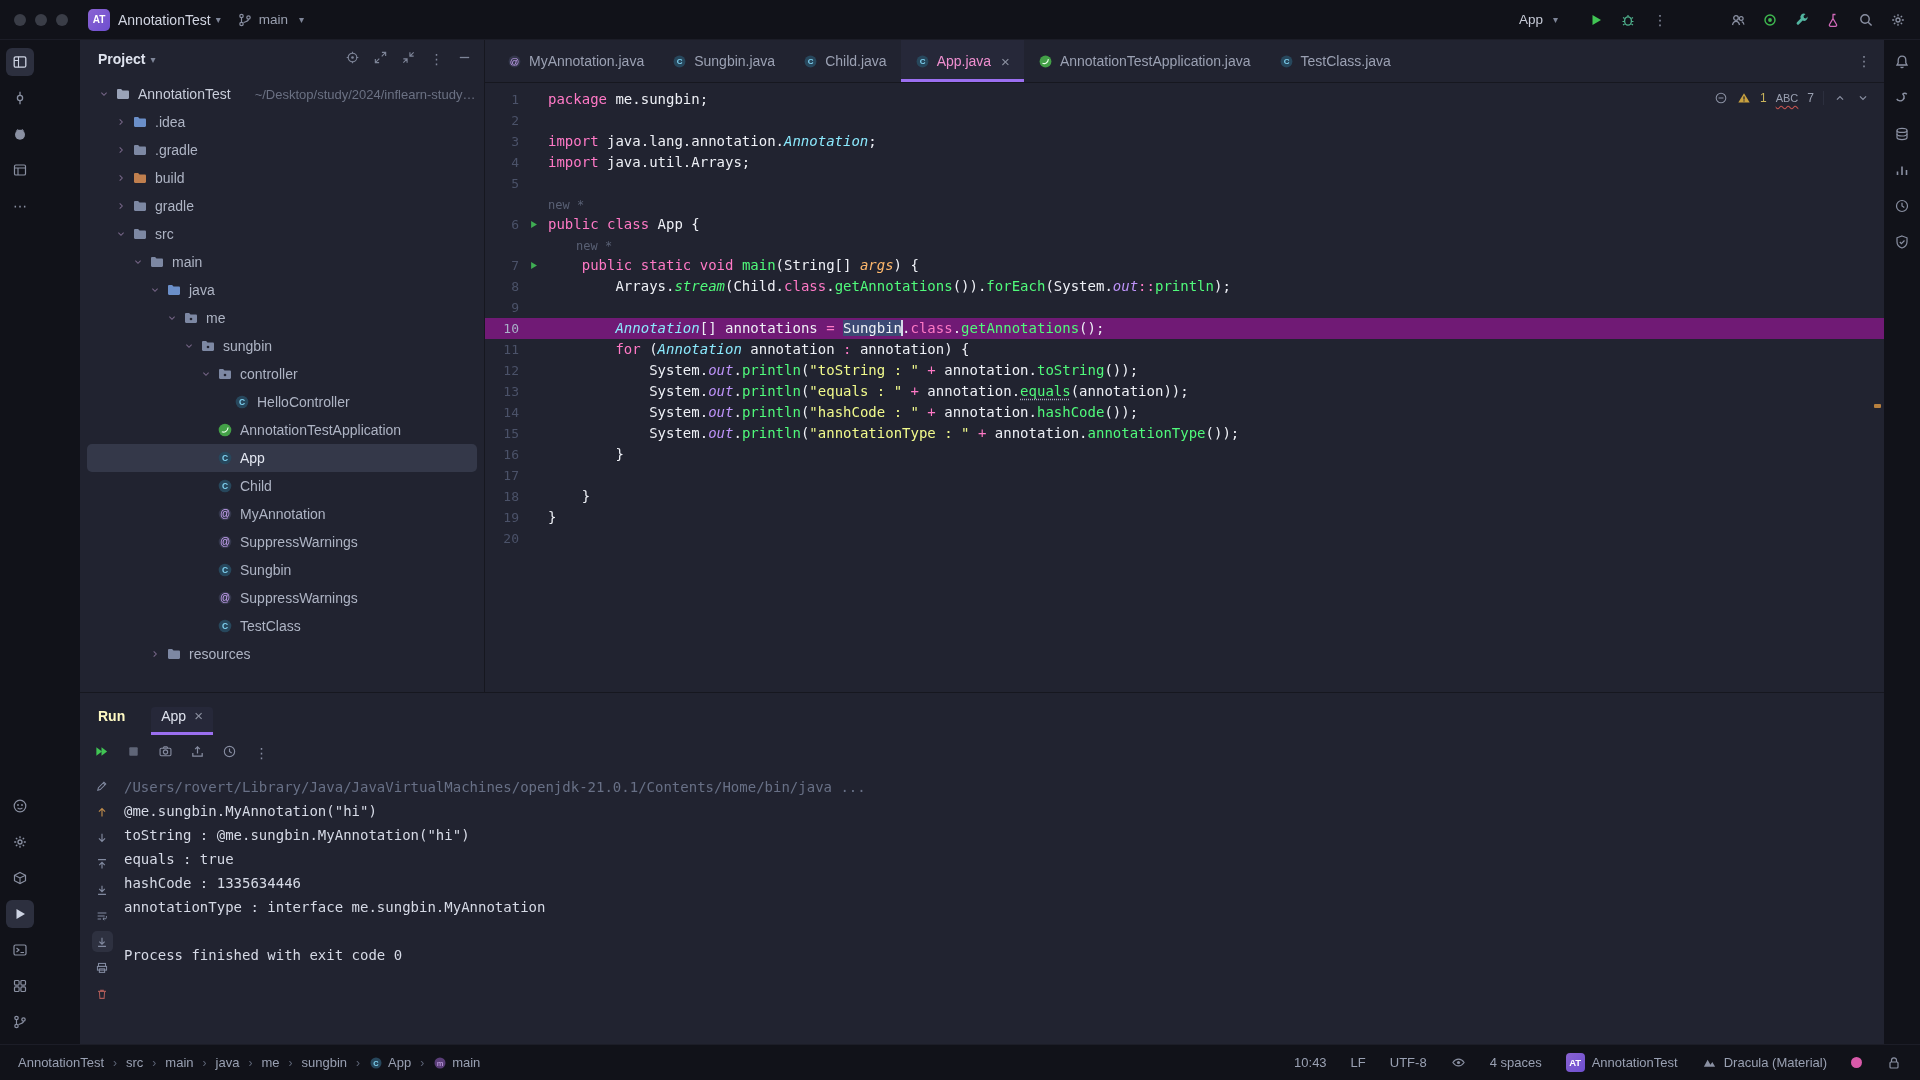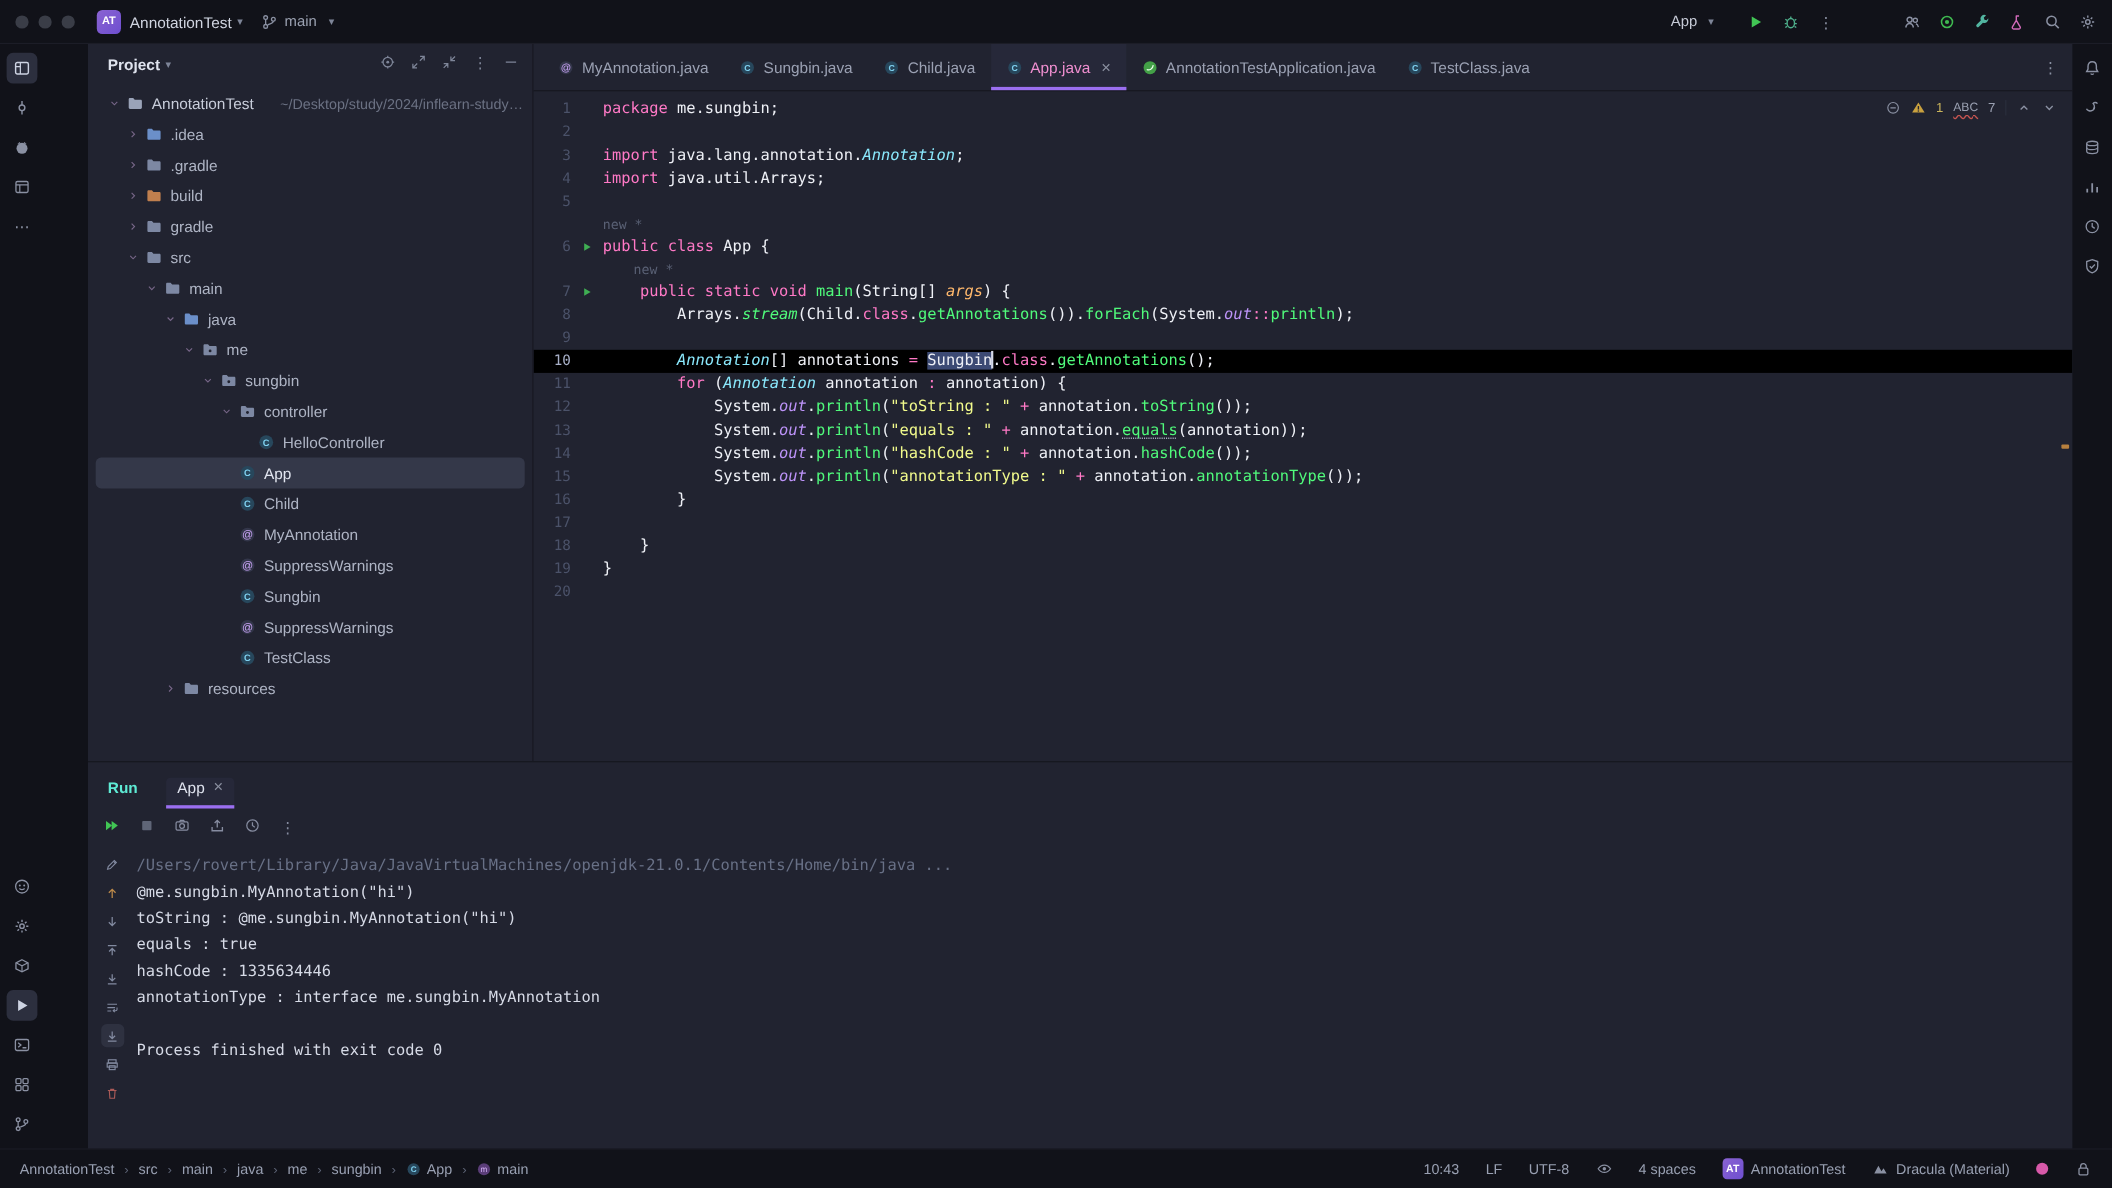--- a/index.html
+++ b/index.html
@@ -63,21 +63,21 @@
   .editor{flex:1;background:#212330;position:relative;display:flex;flex-direction:column;min-width:0;}
   .tabbar{height:43px;display:flex;align-items:stretch;border-bottom:1px solid #16171f;padding-left:8px;flex-shrink:0;}
   .tab{display:flex;align-items:center;gap:7px;padding:0 14px;font-size:14px;color:#9ba1b3;position:relative;white-space:nowrap;}
   .tab .ic{width:15px;height:15px;}
   .tab.active{color:#ef8fd0;background:#262839;}
   .tab.active::after{content:'';position:absolute;left:0;right:0;bottom:0;height:3px;background:#9b6ff0;}
   .tab .close{margin-left:3px;color:#8b90a0;font-size:15px;}
   .tabbar-end{margin-left:auto;display:flex;align-items:center;padding-right:12px;}
   .code-area{flex:1;padding-top:6px;font-family:"DejaVu Sans Mono",monospace;font-size:14px;position:relative;overflow:hidden;}
   .code-row{display:flex;height:21px;line-height:21px;white-space:pre;}
-  .code-row.current{background:#000000;}
+  .code-row.current{background:#701a75;}
   .lnum{width:34px;text-align:right;color:#4b5269;font-size:13px;flex-shrink:0;font-family:"DejaVu Sans Mono",monospace;}
   .code-row.current .lnum{color:#a9b1c9;}
   .gslot{width:29px;display:flex;align-items:center;justify-content:center;flex-shrink:0;}
   .gslot .ic{width:11px;height:11px;color:#3fae53;}
   .ctext{white-space:pre;}
   .inlay-row{height:20px;line-height:20px;}
   .inlay{font-size:12px;color:#596074;font-family:"DejaVu Sans Mono",monospace;}
   .tk-k{color:#ff79c6;}
   .tk-p{color:#eef0f6;}
   .tk-ti{color:#8be9fd;font-style:italic;}
@@ -93,21 +93,21 @@
   .inspect{position:absolute;top:51px;right:14px;display:flex;align-items:center;gap:9px;font-size:12px;color:#9aa0b1;}
   .inspect .ic{width:14px;height:14px;}
   .inspect .warn-count{color:#c9b45c;}
   .inspect .typo{text-decoration:underline wavy #c75450;text-underline-offset:3px;font-size:11px;}
   .inspect .divider{width:1px;height:14px;background:#2c2f3e;}
   .stripe-mark{position:absolute;right:3px;top:364px;width:7px;height:4px;background:#b8803e;border-radius:1px;}
 
   
   .run-panel{height:352px;background:#212330;border-top:1px solid #16171f;position:relative;flex-shrink:0;}
   .run-header{height:42px;display:flex;align-items:flex-end;padding-left:18px;gap:26px;}
-  .run-title{font-size:14px;font-weight:600;color:#5eead4;padding-bottom:11px;}
+  .run-title{font-size:14px;font-weight:600;color:#fef9c3;padding-bottom:11px;}
   .run-tab{display:flex;align-items:center;gap:8px;padding:0 10px 11px;position:relative;color:#dfe3ee;font-size:14px;background:#262839;border-radius:4px 4px 0 0;}
   .run-tab::after{content:'';position:absolute;left:0;right:0;bottom:0;height:3px;background:#9b6ff0;}
   .run-tab .close{color:#8b90a0;font-size:15px;}
   .run-toolbar{height:36px;display:flex;align-items:center;gap:17px;padding-left:14px;}
   .run-toolbar .ic{width:15px;height:15px;color:#868ca0;}
   .run-toolbar .i-rerun{color:#41c554;}
   .run-toolbar .i-stop{color:#5f6577;}
   .console{position:absolute;top:78px;bottom:0;left:0;right:0;display:flex;}
   .console-gutter{width:44px;display:flex;flex-direction:column;align-items:center;gap:5px;padding-top:4px;flex-shrink:0;}
   .cg-btn{width:21px;height:21px;border-radius:5px;display:flex;align-items:center;justify-content:center;}
@@ -523,20 +523,30 @@
               </div>
               <div class="trow" style="padding-left: 127px;">
                 <span class="chev"></span>
                 <span class="ic i-class node-ic">
                   <svg viewBox="0 0 16 16">
                     <circle cx="8" cy="8" r="6.3" fill="#27475c"></circle>
                     <text x="8" y="11" font-size="8.5" font-weight="bold" text-anchor="middle" fill="#7fd1f0" font-family="sans-serif">C</text>
                   </svg>
                 </span>
                 <span class="tlabel">HelloController</span>
+              </div>
+              <div class="trow" style="padding-left: 110px;">
+                <span class="chev"></span>
+                <span class="ic i-spring node-ic">
+                  <svg viewBox="0 0 16 16">
+                    <circle cx="8" cy="8" r="6.3" fill="#43a047"></circle>
+                    <path d="M4.8 9.8c2.6 1.2 5.8-.3 6.3-4.3" fill="none" stroke="#eaffea" stroke-width="1.2"></path>
+                  </svg>
+                </span>
+                <span class="tlabel">AnnotationTestApplication</span>
               </div>
               <div class="trow selected" style="padding-left: 110px;">
                 <span class="chev"></span>
                 <span class="ic i-class node-ic">
                   <svg viewBox="0 0 16 16">
                     <circle cx="8" cy="8" r="6.3" fill="#27475c"></circle>
                     <text x="8" y="11" font-size="8.5" font-weight="bold" text-anchor="middle" fill="#7fd1f0" font-family="sans-serif">C</text>
                   </svg>
                 </span>
                 <span class="tlabel">App</span>

